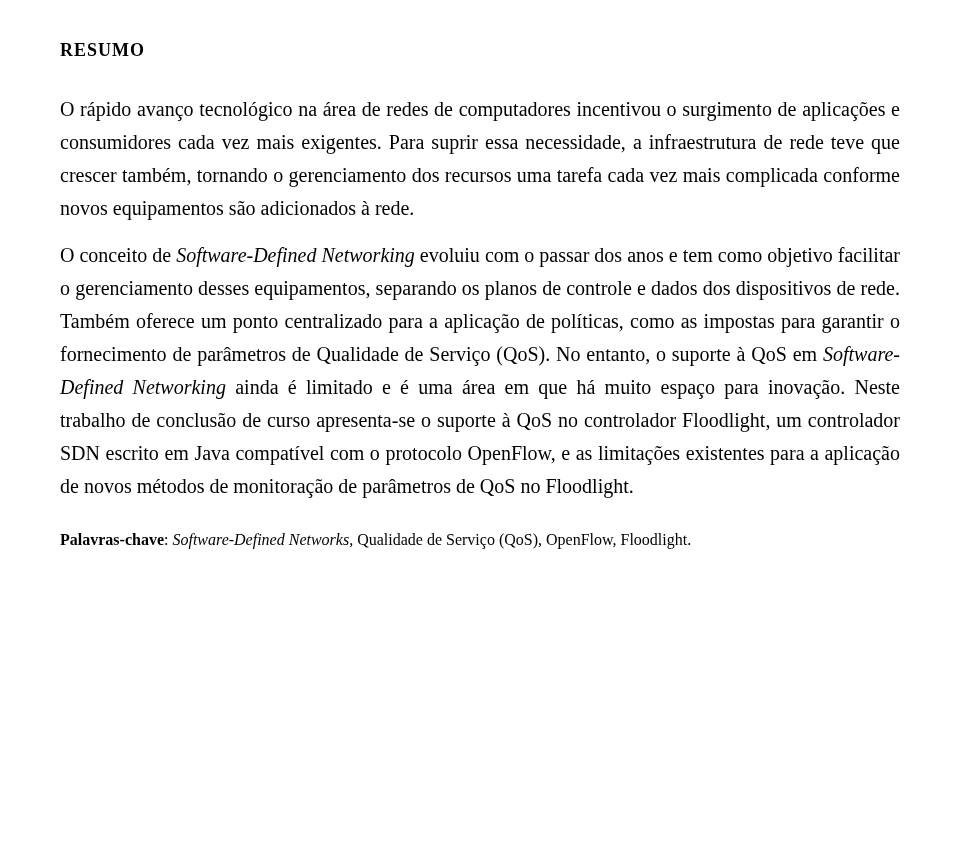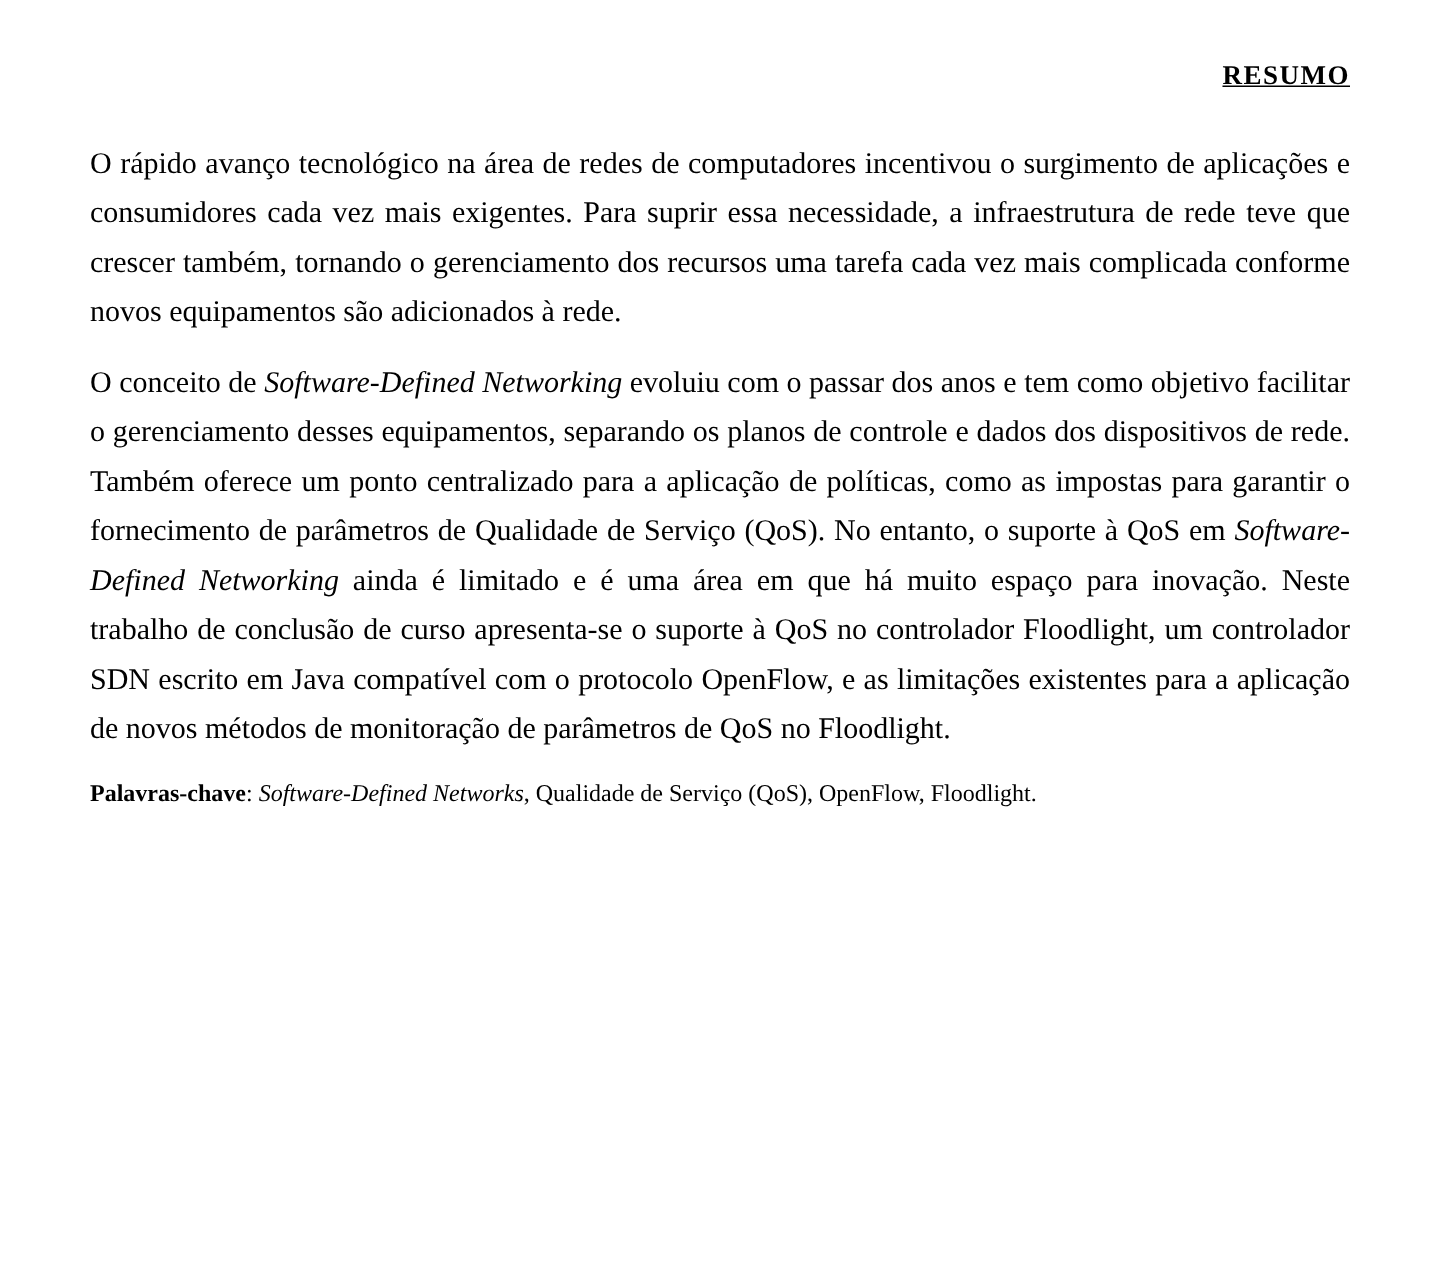--- a/index.html
+++ b/index.html
@@ -12,41 +12,40 @@
       background-color: #ffffff;
       font-family: "Times New Roman", Times, serif;
       font-size: 16px;
       color: #000000;
       width: 960px;
       min-height: 856px;
       padding: 40px 60px 60px 60px;
     }
 
     .page-title {
-      text-align: right;
+      text-align: left;
       font-size: 18px;
       font-weight: bold;
       margin-bottom: 32px;
       letter-spacing: 1px;
-      text-decoration: underline;
     }
 
     .body-text {
       text-align: justify;
       line-height: 1.65;
       font-size: 20px;
     }
 
     .body-text p {
       margin-bottom: 14px;
       text-indent: 0;
     }
 
     .keywords {
-      margin-top: 14px;
+      margin-top: 24px;
       text-align: justify;
       line-height: 1.65;
       font-size: 16px;
     }
 
     .keywords-label {
       font-weight: bold;
     }
 
     em {

